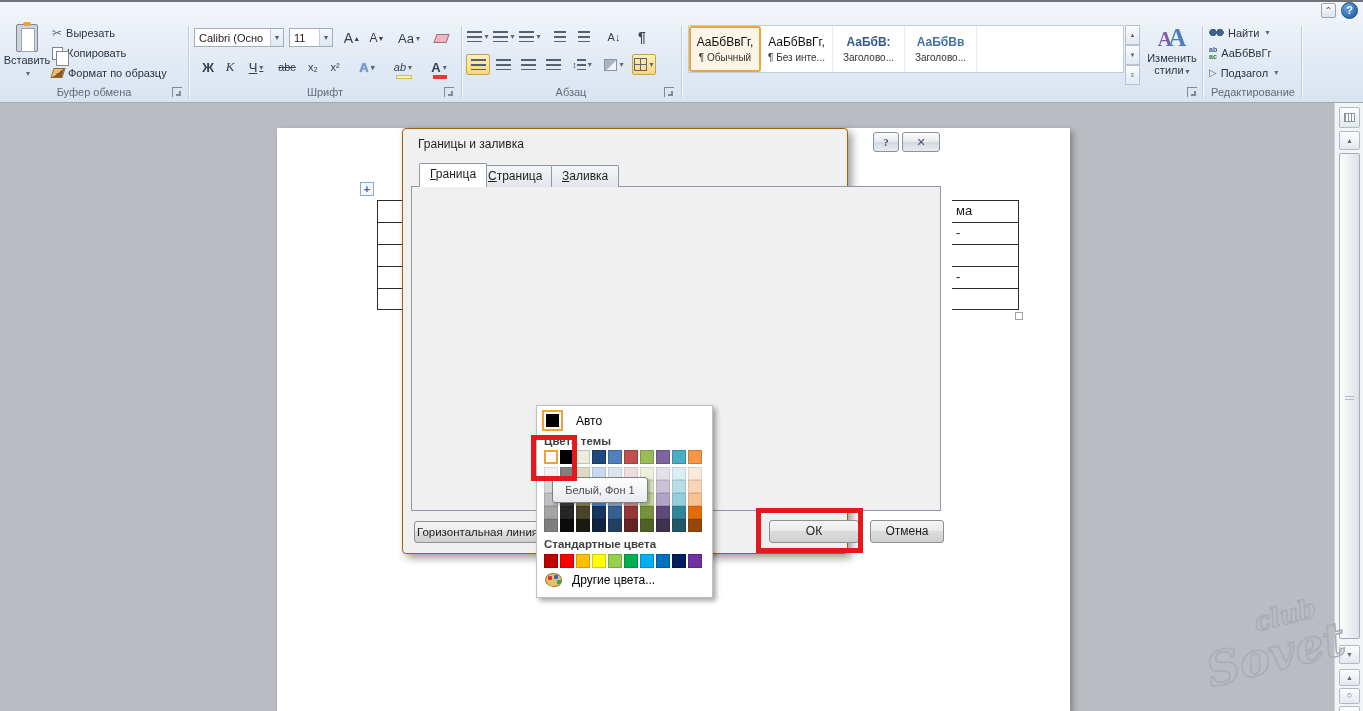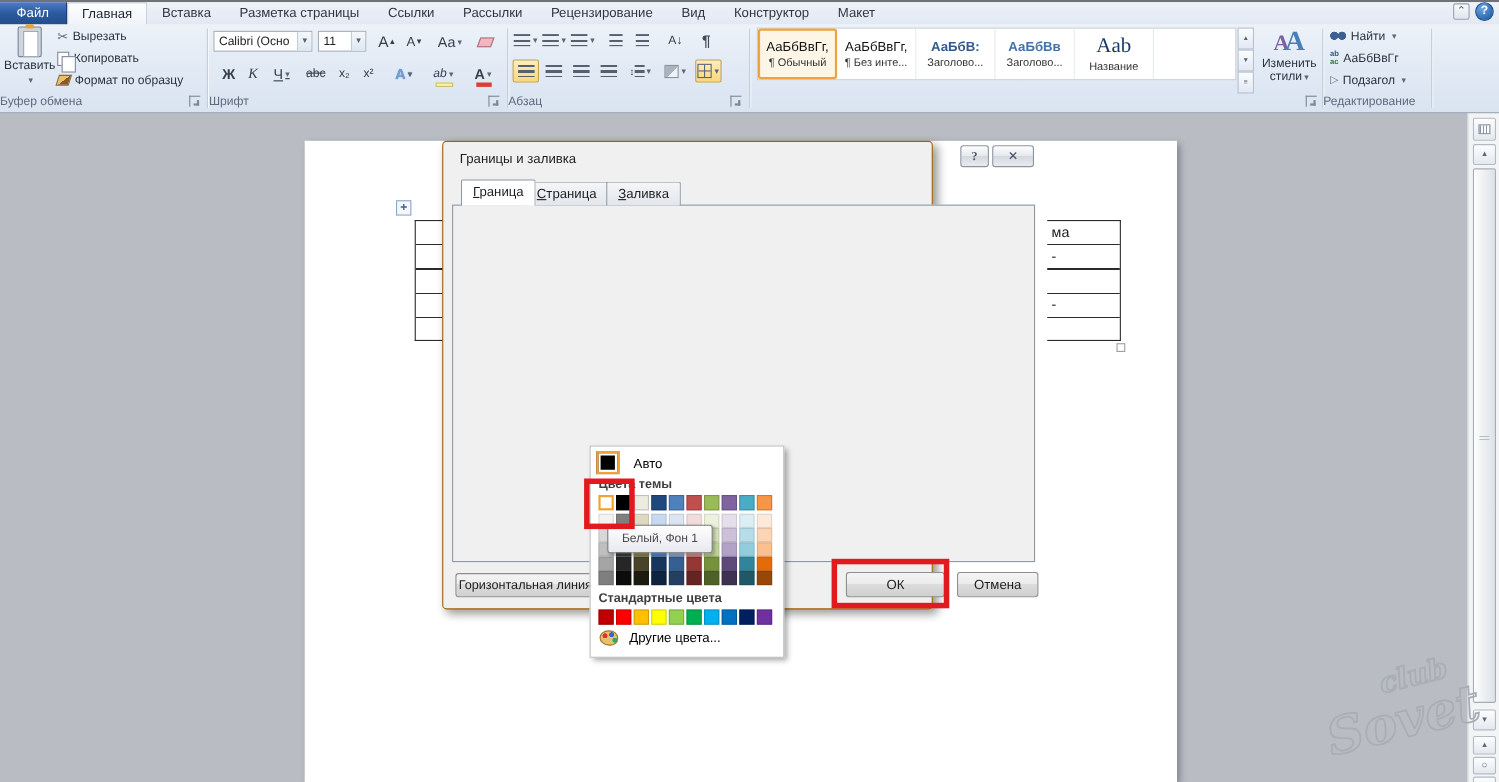--- a/index.html
+++ b/index.html
@@ -11,21 +11,21 @@
   #ribbon{position:absolute;left:0;top:0;width:1363px;height:103px;background:linear-gradient(#f4f7fb,#e3ebf5 55%,#d9e4f1);border-bottom:1px solid #9fa9b7}
   #ribbon::before{content:"";position:absolute;left:0;top:0;width:100%;height:2px;background:#6f7377}
   #tabrow{position:absolute;left:0;top:2px;width:100%;height:20px;background:linear-gradient(#eef2f8,#e2e9f3);display:flex;align-items:stretch}
   .tab{font-size:12px;color:#33373d;padding:2px 13px 0 13px;cursor:default}
   .tab-file{background:linear-gradient(#4f7dc3,#2c5aa0 50%,#224e8d);color:#fff;padding:2px 15px 0 15px;border-right:1px solid #1c3f74}
   .tab-active{background:linear-gradient(#fdfefe,#f0f4fa);border:1px solid #b9c4d2;border-bottom:none;border-radius:2px 2px 0 0;color:#1e2430}
   .winbtn{position:absolute;top:3px;height:15px;font-size:10px;line-height:14px;text-align:center;color:#5c6675}
   #btn-min-ribbon{left:1321px;width:15px;background:linear-gradient(#fbfcfd,#dfe5ed);border:1px solid #98a2b0;border-radius:2px}
   #btn-help{left:1341px;width:17px;height:17px;top:2px;background:radial-gradient(circle at 35% 30%,#6ea6e2,#2f6ab0 70%);border:1px solid #1d4c85;border-radius:50%;color:#fff;font-weight:bold;font-size:11px;line-height:15px}
   .grp-sep{position:absolute;top:26px;height:72px;width:1px;background:#c3ccd8;box-shadow:1px 0 0 #f6f9fc}
-  .grp-label{position:absolute;bottom:4px;width:100%;font-size:11px;color:#5f6a7d}
+  .grp-label{position:absolute;bottom:4px;width:100%;text-align:center;font-size:11px;color:#5f6a7d}
   .launcher{position:absolute;bottom:5px;width:10px;height:10px;border-left:1px solid #7e8896;border-top:1px solid #7e8896}
   .launcher::after{content:"";position:absolute;right:1px;bottom:1px;width:3px;height:3px;border-right:2px solid #7e8896;border-bottom:2px solid #7e8896}
   .group{position:absolute;top:22px;height:80px}
 
   
   #g-clip{left:0;width:188px}
   #paste-btn{position:absolute;left:5px;top:2px;width:44px;height:62px;display:flex;flex-direction:column;align-items:center;font-size:11px;color:#2b3340}
   .clipboard-ic{width:22px;height:28px;background:#cdd5df;border:1px solid #7c8794;border-radius:2px;position:relative;margin-bottom:2px}
   .clipboard-ic::before{content:"";position:absolute;left:4px;top:3px;width:12px;height:22px;background:#fff;border:1px solid #9aa4b0}
   .clipboard-ic::after{content:"";position:absolute;left:6px;top:-3px;width:8px;height:4px;background:#e8a33d;border-radius:2px}
@@ -191,32 +191,20 @@
   #watermark{position:absolute;left:1205px;top:598px;width:170px;height:110px;transform:rotate(-14deg);color:transparent;-webkit-text-stroke:1.6px #a9adb4;font-family:"DejaVu Serif","Liberation Serif",serif;font-style:italic;font-weight:bold;z-index:5}
   #wm-top{position:absolute;left:58px;top:2px;font-size:26px}
   #wm-bottom{position:absolute;left:0;top:26px;font-size:46px}
 </style>
 </head>
 <body>
 
 <div id="stage">
 
   <div id="ribbon">
-    <div id="tabrow">
-      <span class="tab tab-file">Файл</span>
-      <span class="tab tab-active">Главная</span>
-      <span class="tab">Вставка</span>
-      <span class="tab">Разметка страницы</span>
-      <span class="tab">Ссылки</span>
-      <span class="tab">Рассылки</span>
-      <span class="tab">Рецензирование</span>
-      <span class="tab">Вид</span>
-      <span class="tab">Конструктор</span>
-      <span class="tab">Макет</span>
-    </div>
     <div class="winbtn" id="btn-min-ribbon">⌃</div>
     <div class="winbtn" id="btn-help">?</div>
 
     <div class="group" id="g-clip">
       <div id="paste-btn">
         <span class="clipboard-ic"></span>
         <span>Вставить</span>
         <span class="dd"></span>
       </div>
       <div class="clip-item" style="top:3px">
@@ -355,24 +343,20 @@
             <span class="sname">¶ Без инте...</span>
           </div>
         <div class="scard h1">
             <span class="samp">АаБбВ:</span>
             <span class="sname">Заголово...</span>
           </div>
         <div class="scard h2">
             <span class="samp">АаБбВв</span>
             <span class="sname">Заголово...</span>
           </div>
-        <div class="scard ttl">
-            <span class="samp">Aab</span>
-            <span class="sname">Название</span>
-          </div>
       </div>
       <div id="gal-scroll">
         <span>▲</span>
         <span>▼</span>
         <span>≡</span>
       </div>
       <div id="chg-styles">
         <div class="aa-ic"><span class="a1">А</span><span class="a2">А</span></div>
         <div class="dd">Изменить стили</div>
       </div>

